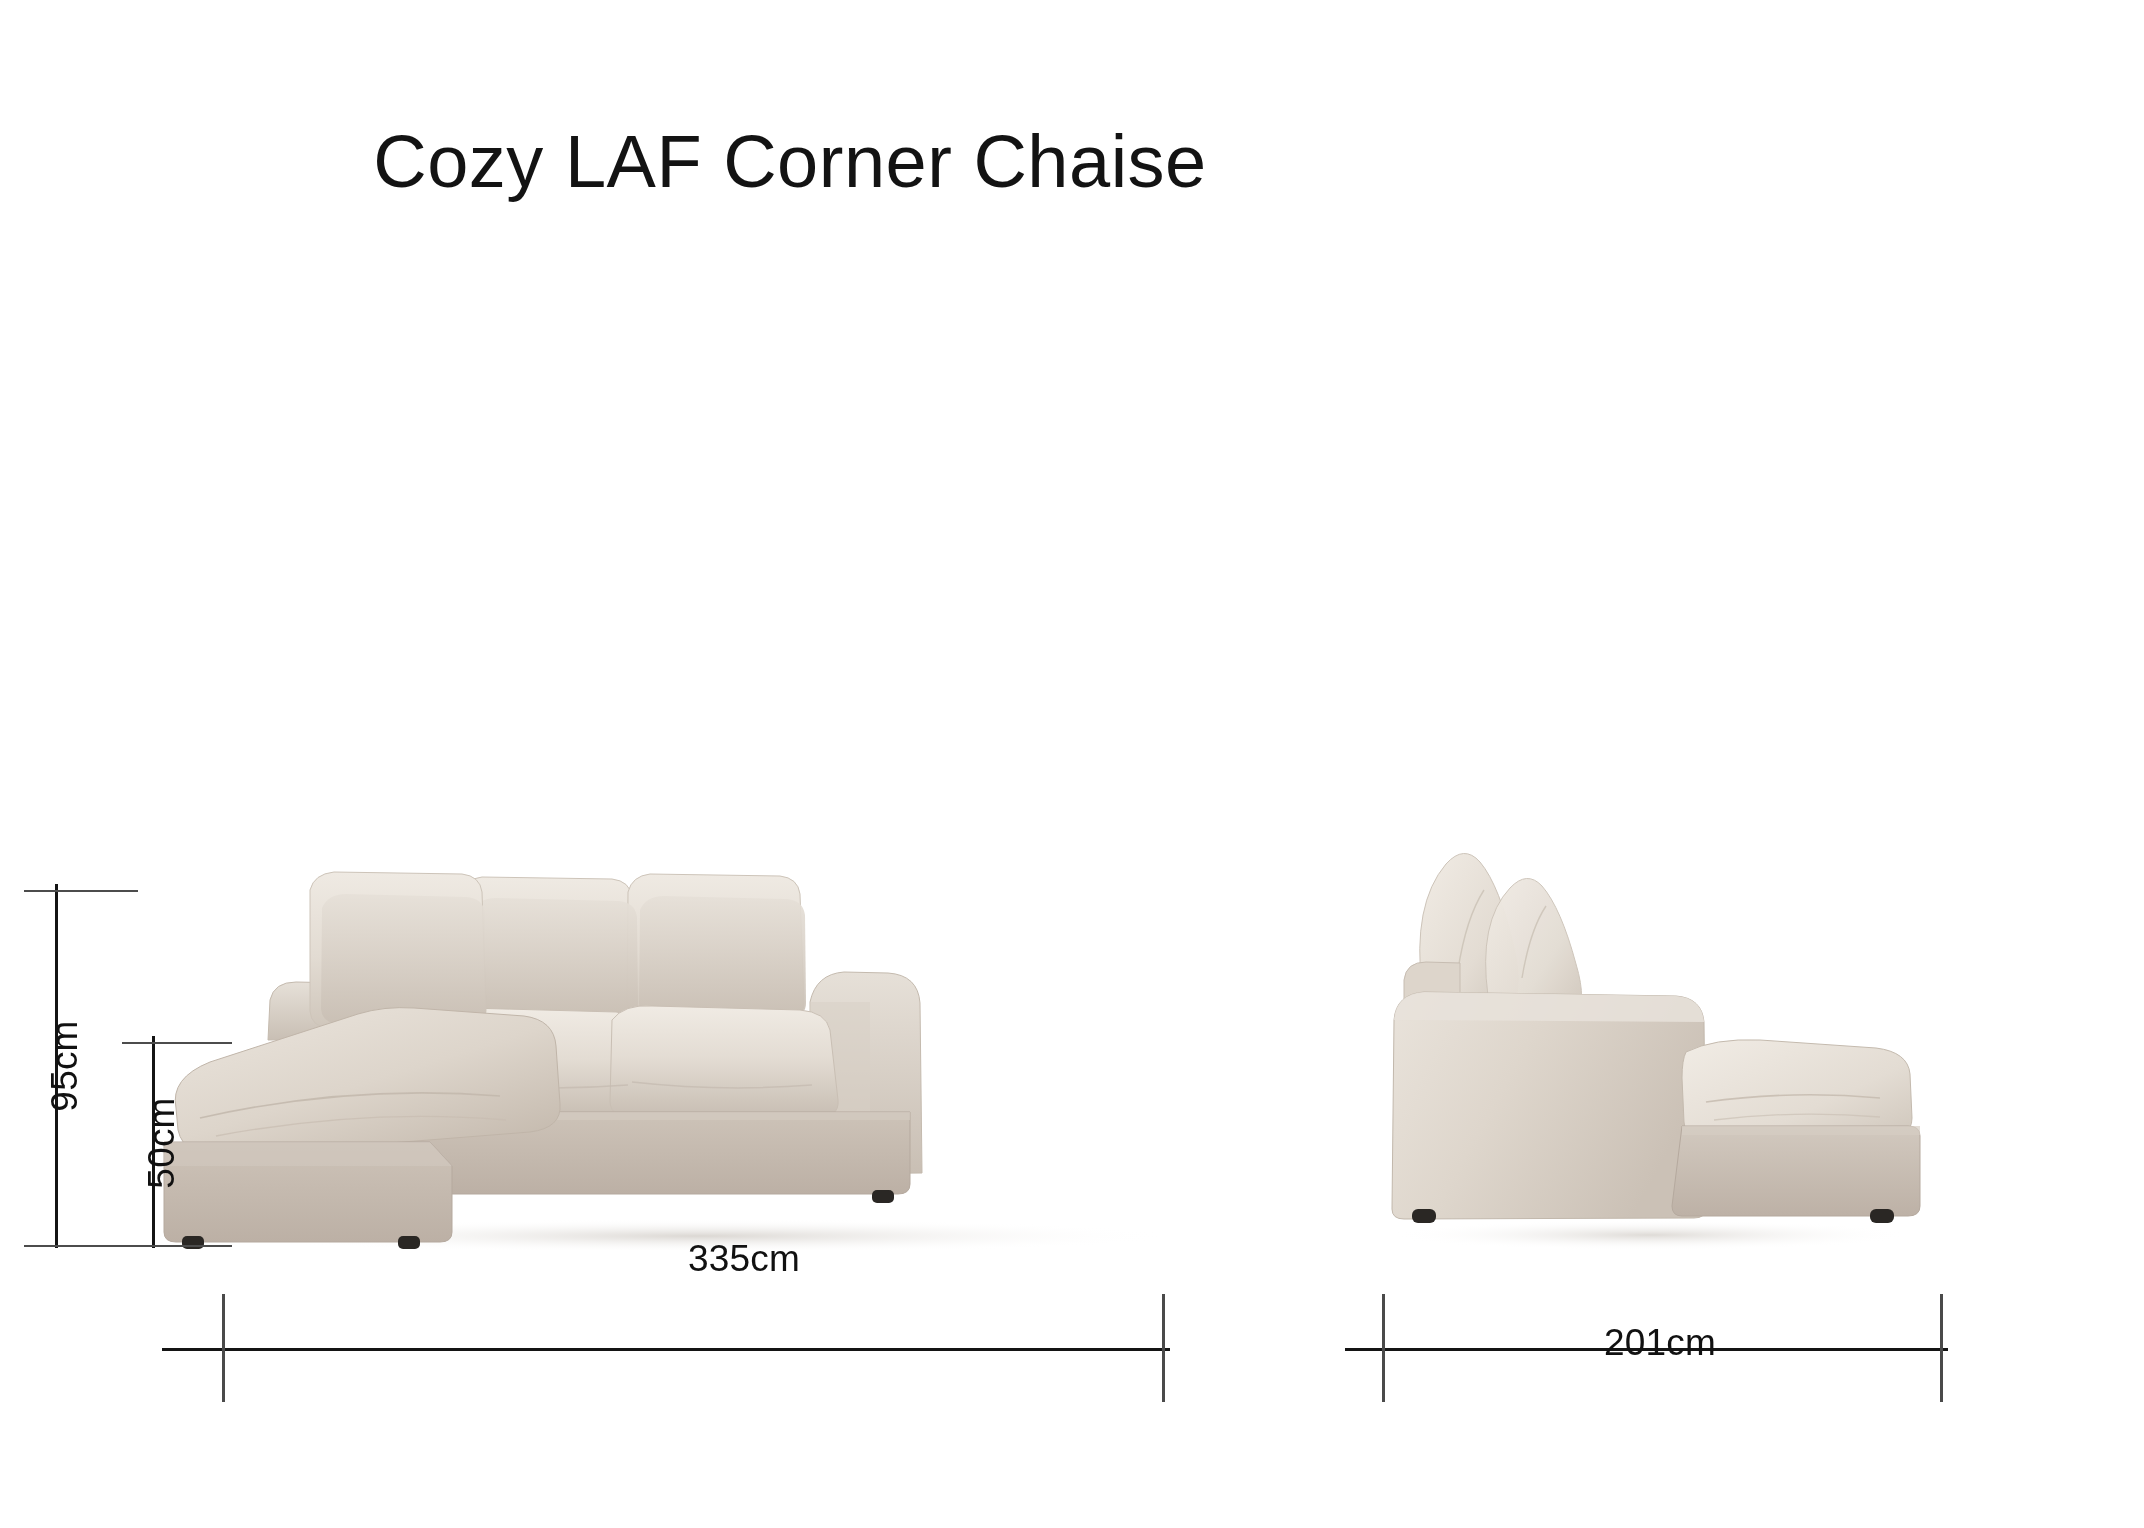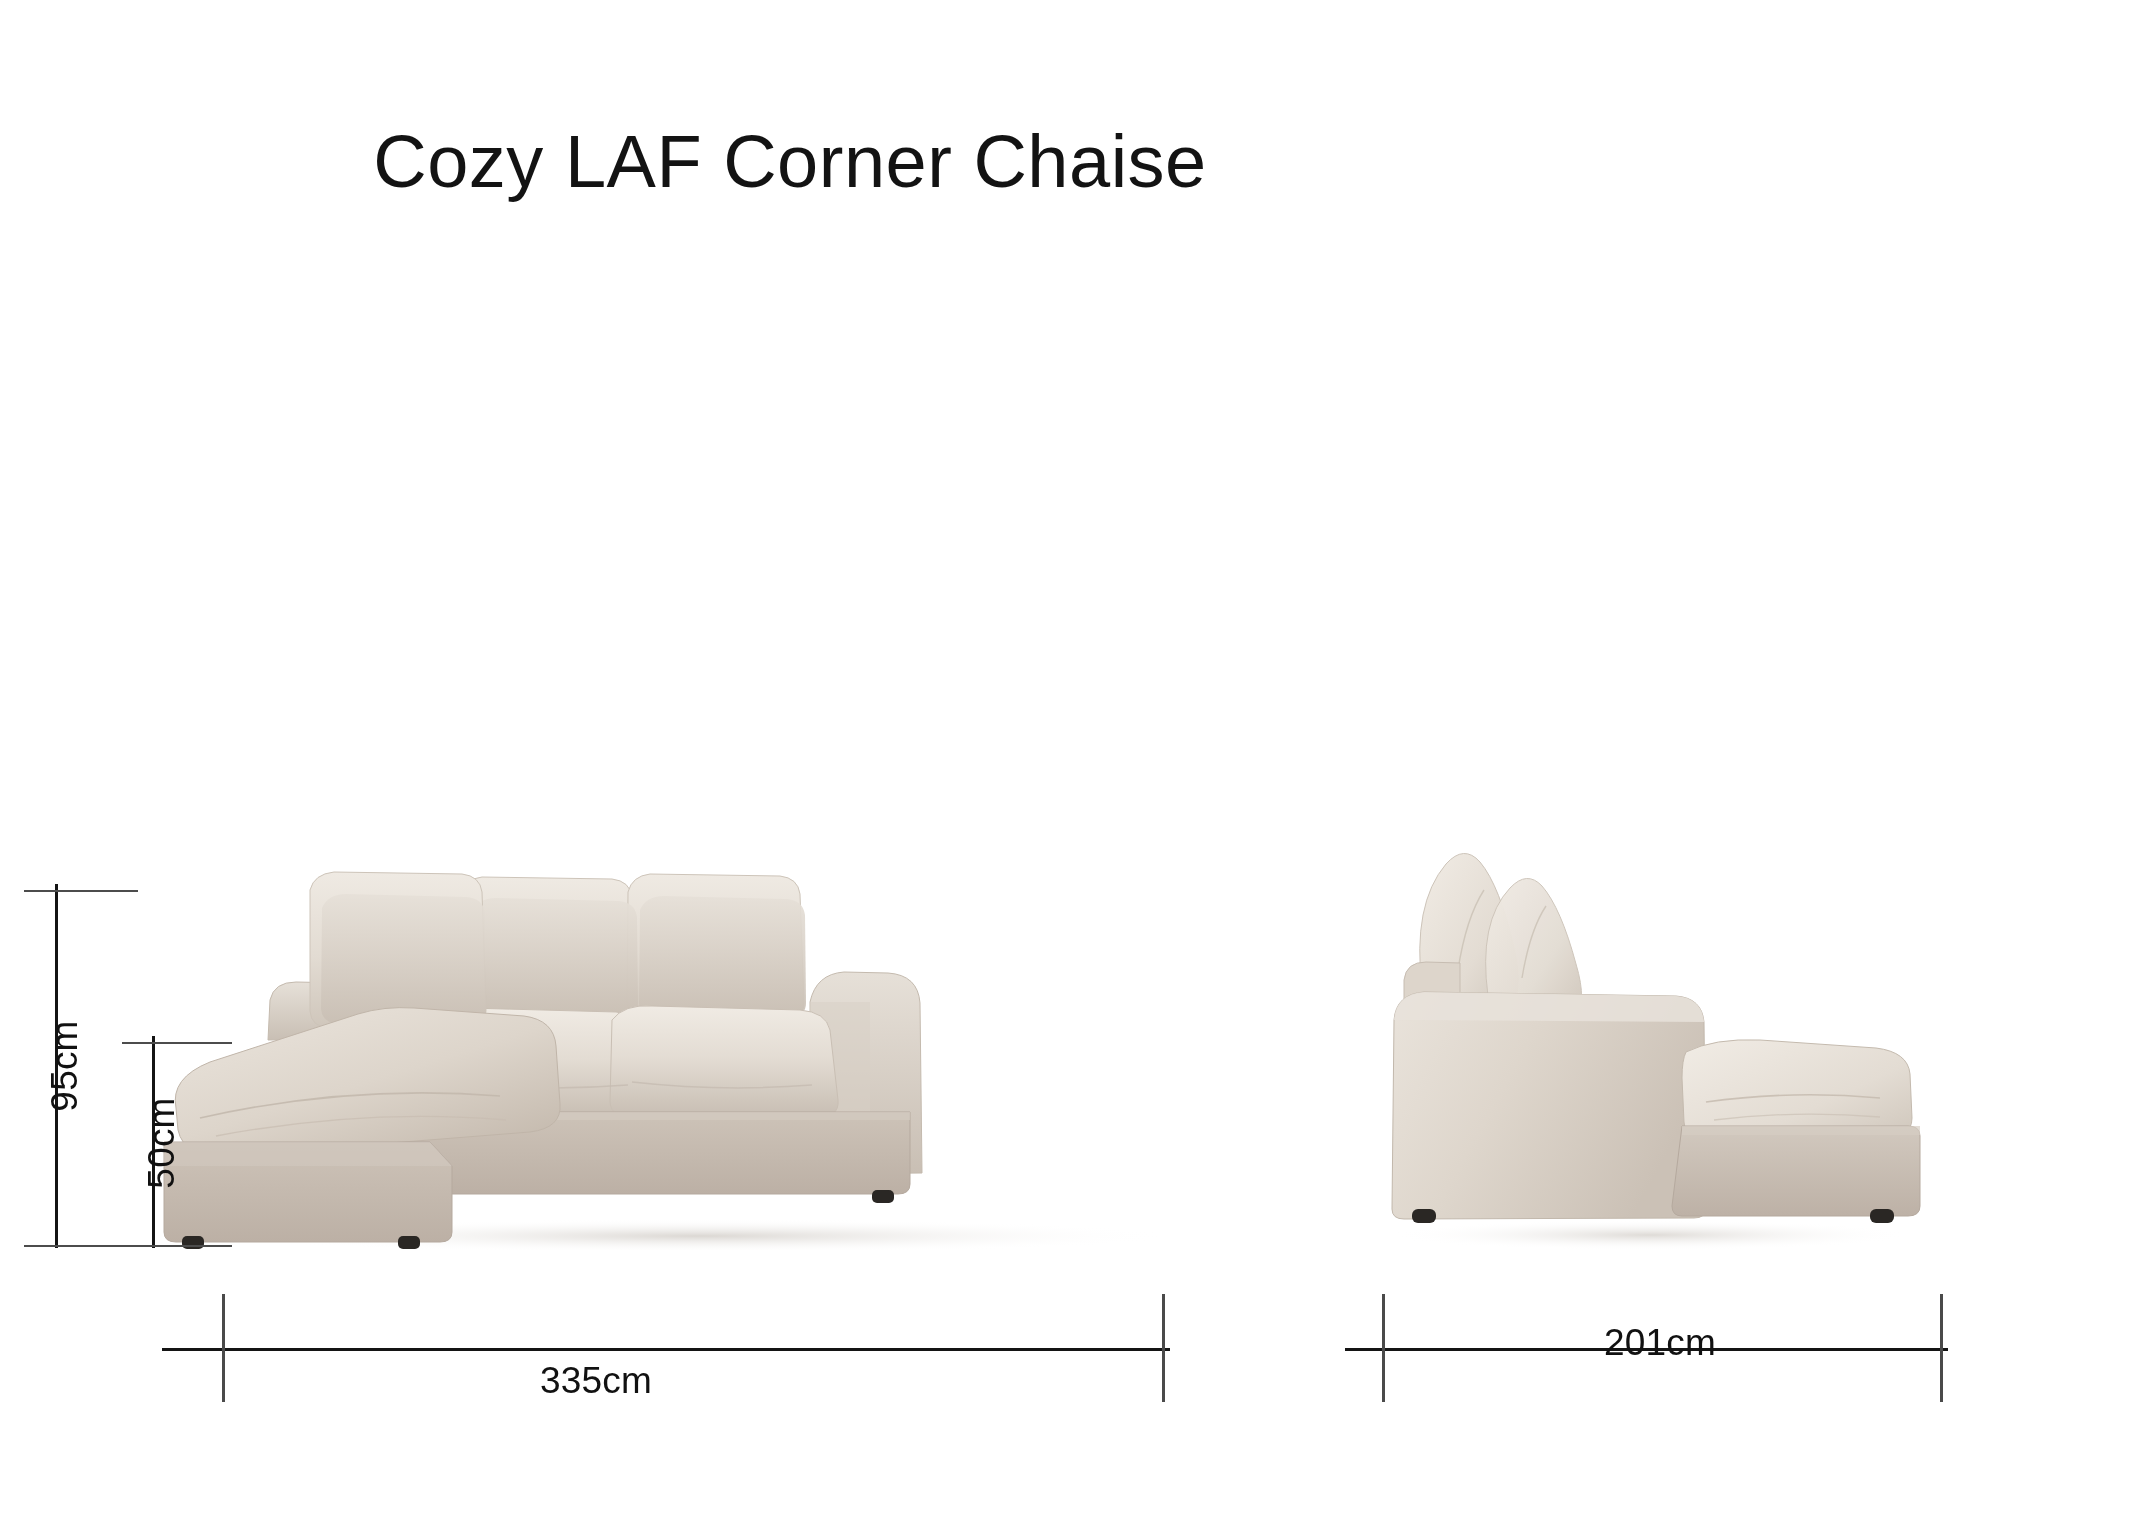--- a/index.html
+++ b/index.html
@@ -215,21 +215,21 @@
     <div class="dim-line-v" style="left:152px; top:1036px; height:212px;"></div>
     <div class="tick-h" style="left:122px; top:1042px; width:110px;"></div>
     <div class="tick-h" style="left:122px; top:1245px; width:110px;"></div>
     <div class="dim-label vertical" style="left:107px; top:1122px; width:110px; text-align:center;">50cm</div>
   </div>
 
   <div>
     <div class="dim-line-h" style="left:162px; top:1348px; width:1008px;"></div>
     <div class="tick-v" style="left:222px; top:1294px; height:108px;"></div>
     <div class="tick-v" style="left:1162px; top:1294px; height:108px;"></div>
-    <div class="dim-label" style="left:540px; top:1360px; width:260px; text-align:left;">335cm</div>
+    <div class="dim-label" style="left:540px; top:1238px; width:260px; text-align:right;">335cm</div>
   </div>
 
   <div>
     <div class="dim-line-h" style="left:1345px; top:1348px; width:610px;"></div>
     <div class="tick-v" style="left:1382px; top:1294px; height:108px;"></div>
     <div class="tick-v" style="left:1940px; top:1294px; height:108px;"></div>
     <div class="dim-label" style="left:1530px; top:1290px; width:260px; text-align:center;margin-top:32px;">201cm</div>
   </div>
 
 </div>

